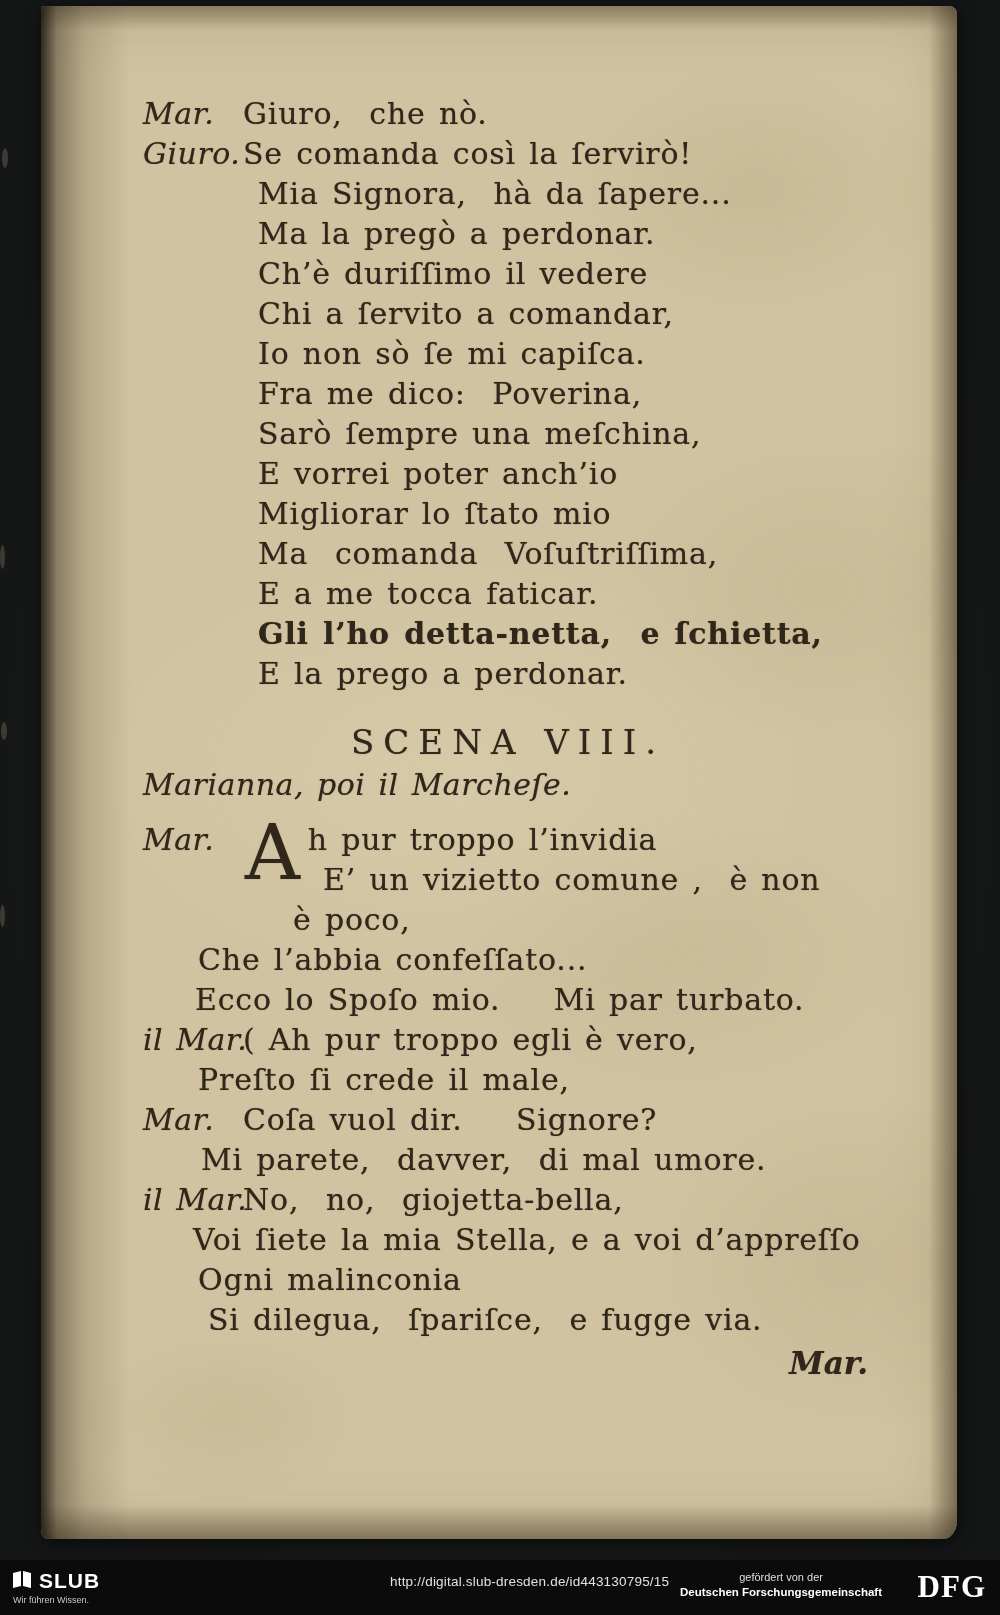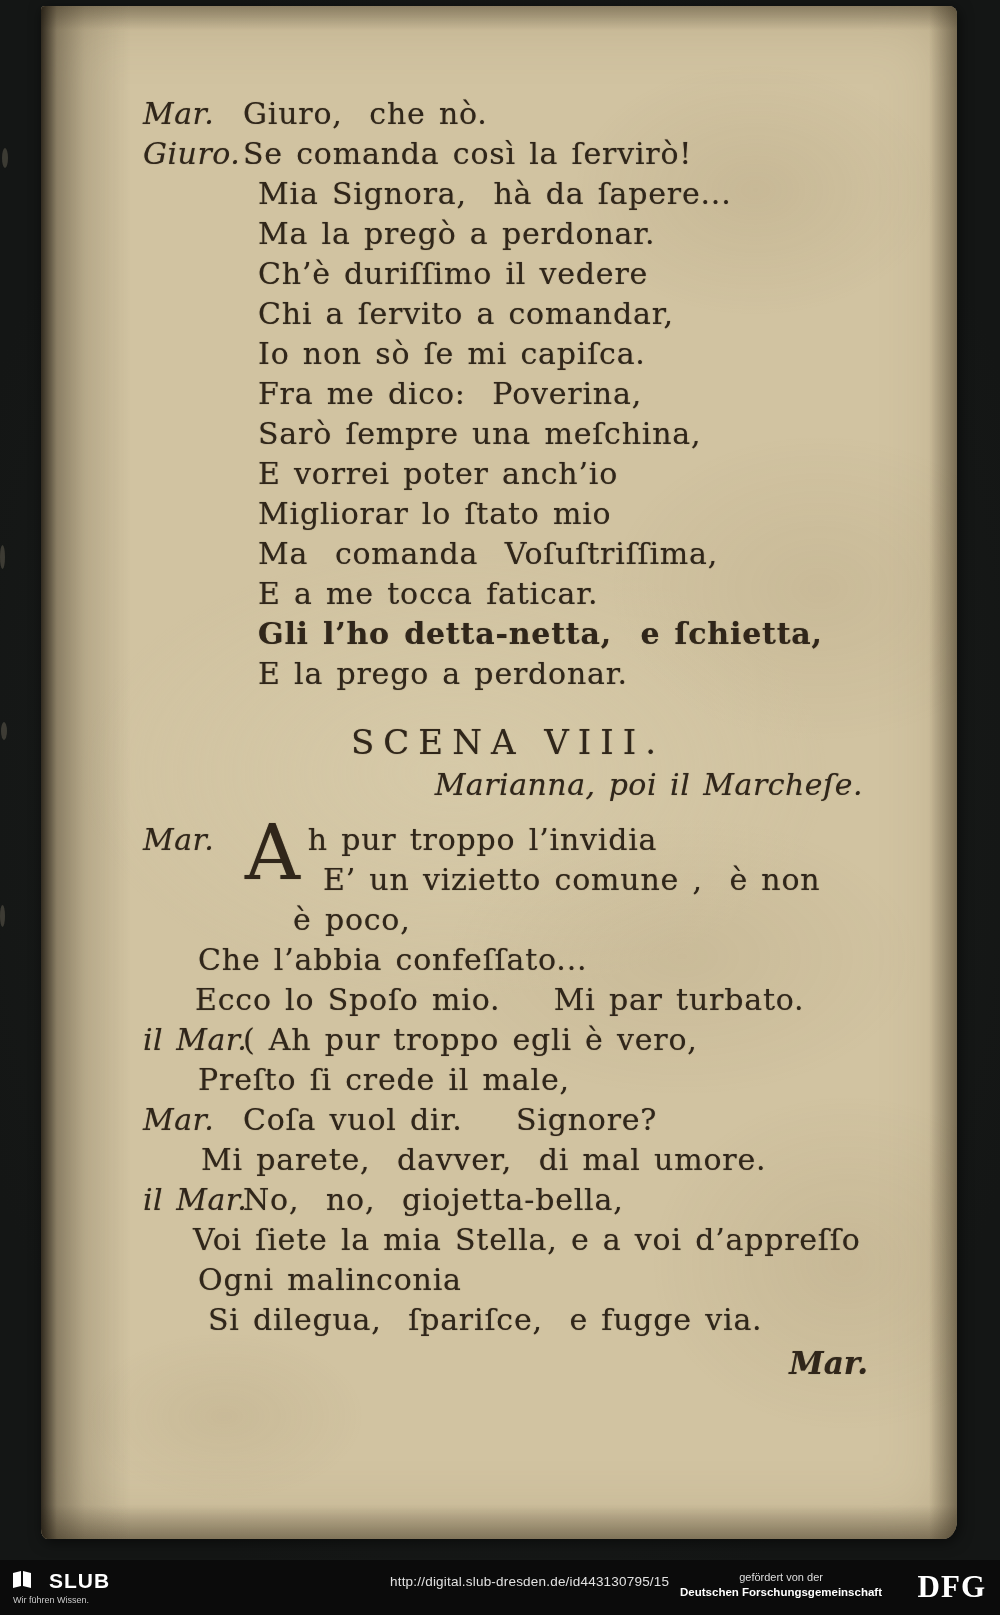--- a/index.html
+++ b/index.html
@@ -62,38 +62,38 @@
     display: inline-block; font-size: 76px; line-height: 40px;
     vertical-align: -29px; margin: 0 7px 0 2px;
   }
   .scene-head {
     margin-top: 26px; height: 44px; line-height: 44px;
     text-align: center; padding-right: 60px;
     font-size: 34px; letter-spacing: 9px; white-space: pre;
   }
   .scene-sub {
     height: 42px; line-height: 42px;
-    text-align: right; padding-right: 70px;
+    text-align: left; padding-right: 70px;
     font-style: italic; font-size: 30px; letter-spacing: 0.5px; word-spacing: 3px;
   }
   .sec2 { margin-top: 14px; }
   .catchword {
     margin-top: 2px; height: 42px; line-height: 42px;
     text-align: right; padding-right: 65px;
     font-style: italic; font-size: 31px; font-weight: bold;
   }
   
   .footer {
     position: absolute; left: 0; top: 1560px; width: 1000px; height: 55px;
     background: #0b0b0b;
     font-family: "Liberation Sans", sans-serif;
     color: #fff;
   }
   .slub-block { position: absolute; left: 12px; top: 9px; }
-  .slub-row { display: flex; align-items: center; gap: 17px; }
+  .slub-row { display: flex; align-items: center; gap: 7px; }
   .slub-name { font-size: 21px; font-weight: bold; letter-spacing: 1px; }
   .slub-tagline { font-size: 9px; color: #c9c9c9; margin-top: 2px; margin-left: 1px; }
   .book-icon { display: inline-block; }
   .url-text { position: absolute; left: 390px; top: 14px; font-size: 13.5px; color: #e2e2e2; letter-spacing: 0.2px; }
   .funding { position: absolute; right: 118px; top: 11px; text-align: center; line-height: 1.25; }
   .funding .l1 { font-size: 11px; color: #dedede; }
   .funding .l2 { font-size: 11.5px; font-weight: bold; color: #fff; }
   .dfg-logo {
     position: absolute; right: 14px; top: 9px;
     font-family: "Liberation Serif", serif;

